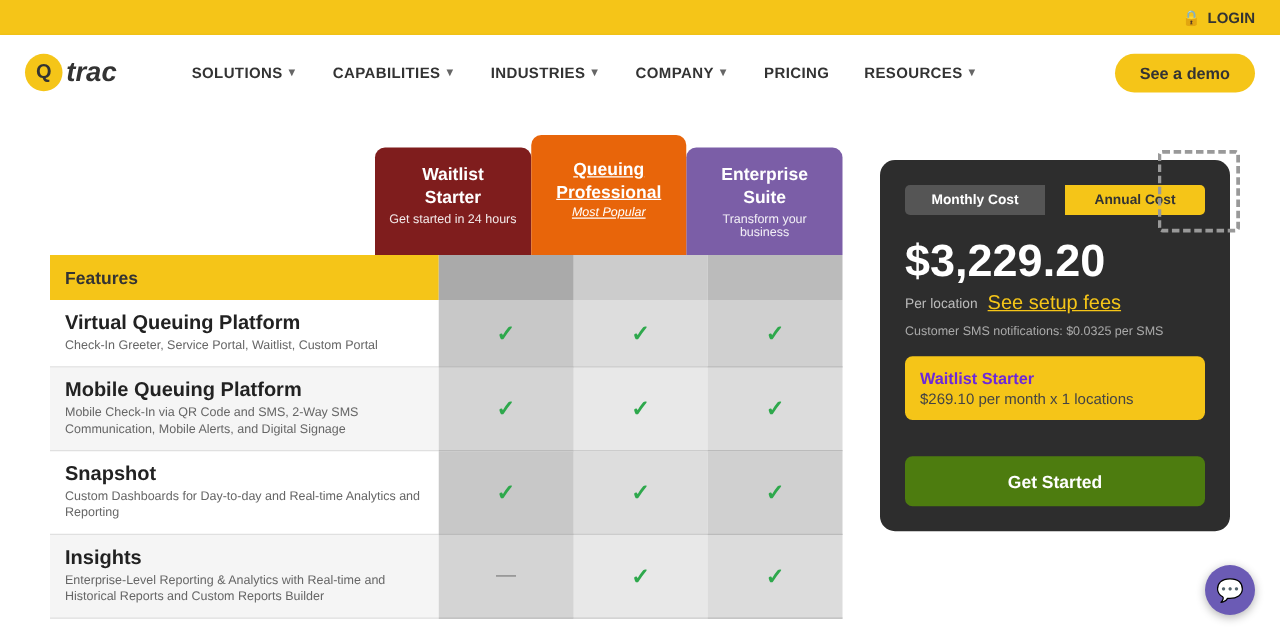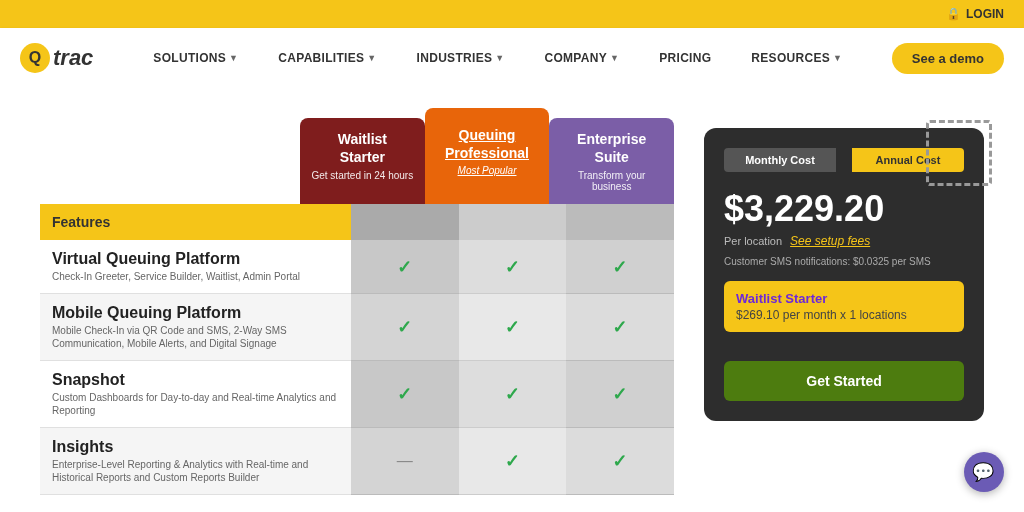--- a/index.html
+++ b/index.html
@@ -52,21 +52,21 @@
     }
     .logo-text {
       font-size: 22px;
       font-weight: bold;
       color: #333;
       font-style: italic;
     }
     .nav-items {
       display: flex;
       align-items: center;
-      gap: 40px;
+      gap: 28px;
       flex: 1;
     }
     .nav-item {
       font-size: 12px;
       font-weight: 600;
       color: #333;
       cursor: pointer;
       display: flex;
       align-items: center;
       gap: 3px;
@@ -260,25 +260,24 @@
       display: flex;
       align-items: center;
       gap: 8px;
       margin-bottom: 8px;
     }
     .per-location {
       font-size: 11px;
       color: #bbb;
     }
     .setup-fees-link {
-      font-size: 12px;
+      font-size: 16px;
       color: #f5c518;
       text-decoration: underline;
       cursor: pointer;
-      font-style: italic;
     }
     .sms-note {
       font-size: 10px;
       color: #aaa;
       margin-bottom: 14px;
     }
     .selected-plan-box {
       background: #f5c518;
       border-radius: 6px;
       padding: 10px 12px;
@@ -397,21 +396,21 @@
           <tr class="features-header-row">
             <td class="feature-label" style="width:260px; background:#f5c518; font-weight:bold; font-size:14px; padding:10px 12px;">Features</td>
             <td style="background:#aaa; width:90px;"></td>
             <td style="background:#ccc; width:90px;"></td>
             <td style="background:#bbb; width:90px;"></td>
           </tr>
 
         <tr class="feature-row">
       <td style="padding:10px 12px; border-bottom:1px solid #e0e0e0; background:#fff;">
         <span class="feature-name">Virtual Queuing Platform</span>
-        <span class="feature-desc">Check-In Greeter, Service Builder, Waitlist, Admin Portal</span>
+        <span class="feature-desc">Check-In Greeter, Service Portal, Waitlist, Custom Portal</span>
       </td>
       <td class="plan-cell" style="text-align:center; vertical-align:middle; background:#c8c8c8; border-bottom:1px solid #bbb;">
         <span class="check">✓</span>
       </td>
       <td class="plan-cell" style="text-align:center; vertical-align:middle; background:#ddd; border-bottom:1px solid #ccc;">
         <span class="check">✓</span>
       </td>
       <td class="plan-cell" style="text-align:center; vertical-align:middle; background:#d0d0d0; border-bottom:1px solid #bbb;">
         <span class="check">✓</span>
       </td>

